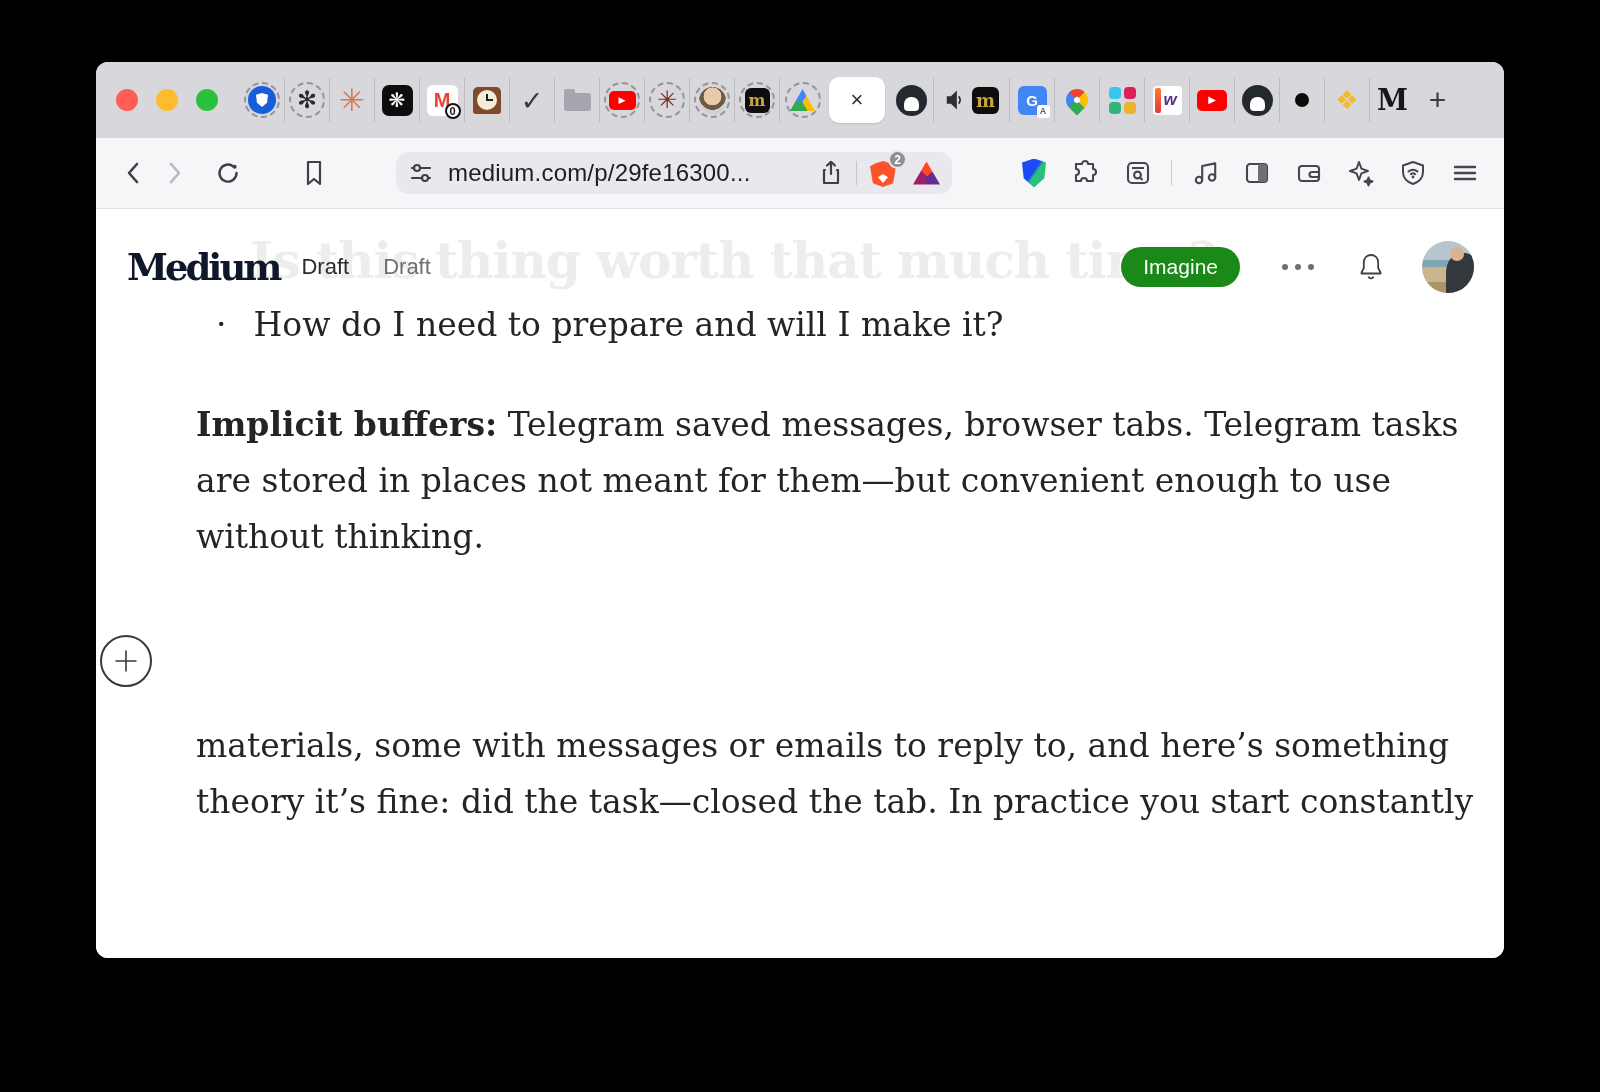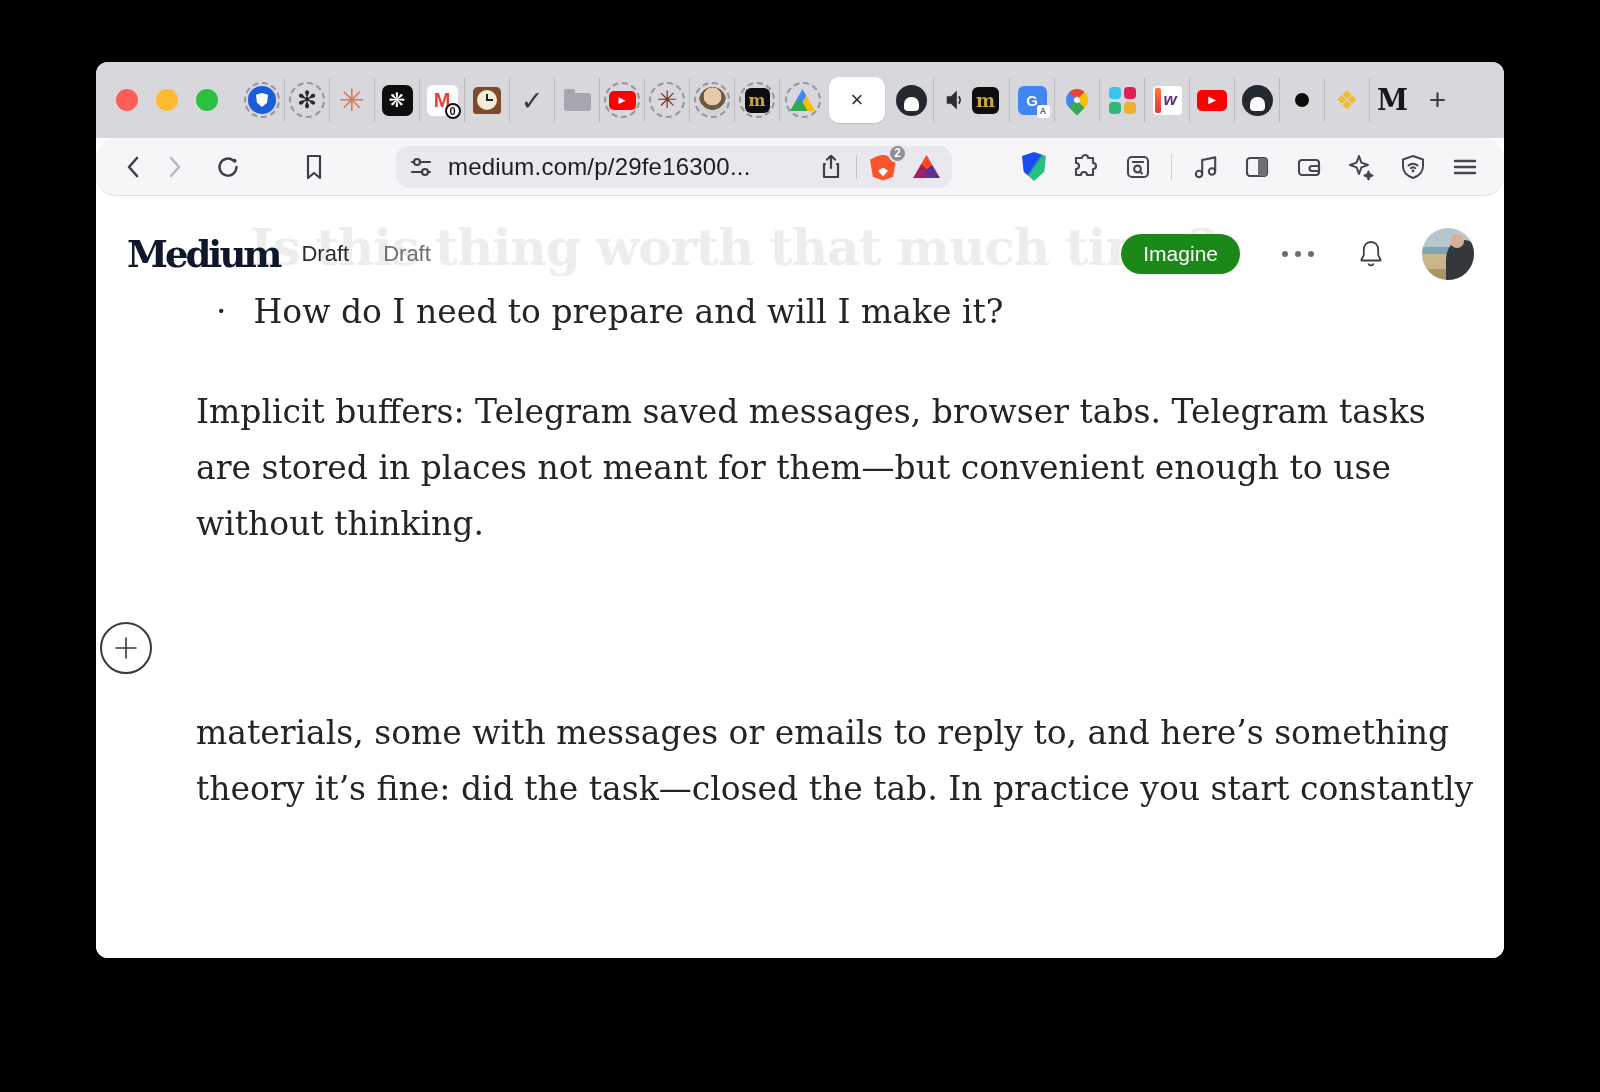--- a/index.html
+++ b/index.html
@@ -54,21 +54,21 @@
   .wsq { position:relative;width:29px;height:29px;border-radius:4px;background:#fff;display:flex;align-items:center;justify-content:center;
          color:#5b2d86;font-weight:bold;font-size:17px;font-style:italic;}
   .wsq::before{content:"";position:absolute;left:2px;top:2px;bottom:2px;width:6px;background:linear-gradient(#ff7a30,#e23744);border-radius:2px;}
   .dotfav { width:14px;height:14px;border-radius:50%;background:#0b0b0b;}
   .binance { color:#f3ba2f;font-size:26px;}
   .mlogo { font-family:"DejaVu Serif",serif;font-weight:bold;font-size:28px;color:#17171b;transform:scaleY(1.05);}
   .plus-tab { font-size:30px;color:#3c3c41;font-weight:300;}
   .spk { margin-right:6px; display:flex; }
 
   
-  .toolbar { height:58px; background:#f6f5f8; display:flex; align-items:center; padding:0 18px; border-bottom:1px solid #e0dfe4;border-radius:20px; }
+  .toolbar { height:71px; background:#f6f5f8; display:flex; align-items:center; padding:0 18px; border-bottom:1px solid #e0dfe4; }
   .navbtn { width:40px;height:40px;display:flex;align-items:center;justify-content:center;flex:none;}
   .urlpill { width:556px;height:42px;margin-left:62px;background:#e9e8ee;border-radius:13px;display:flex;align-items:center;
              padding:0 12px;flex:none;}
   .urltext { font-size:24px;color:#202024;margin-left:14px;letter-spacing:.2px;flex:1;white-space:nowrap;overflow:hidden;}
   .pilldiv { width:1px;height:24px;background:#c5c4cb;margin:0 12px;}
   .lionwrap { position:relative;width:30px;height:30px;flex:none;}
   .lion { position:absolute;left:1px;top:3px;width:26px;height:26px;background:#fb542b;
           clip-path:polygon(50% 0,78% 9%,100% 20%,89% 86%,50% 100%,11% 86%,0 20%,22% 9%);}
   .lion::after{content:"";position:absolute;left:8px;top:13px;width:10px;height:9px;background:#fff;
           clip-path:polygon(50% 0,100% 35%,50% 100%,0 35%);}
@@ -101,21 +101,21 @@
             background:#33383c; }
   .avatar::before { content:""; position:absolute; right:10px; top:6px; width:14px; height:14px; border-radius:50%;
             background:#d9b294; z-index:1; }
 
   .serif { font-family:"DejaVu Serif",serif; color:#242424; font-size:33px; }
   .tline { white-space:pre; line-height:56px; }
   .bullet-row { position:absolute; top:96px; left:120px; display:flex; align-items:baseline; z-index:0;}
   .bullet-dot { font-size:33px; margin-right:27px; }
   .p1 { position:absolute; top:188px; left:100px; z-index:0;}
   .p2 { position:absolute; top:509px; left:100px; z-index:0;}
-  .boldlead { font-weight:normal; }
+  .boldlead { font-weight:bold; }
   .plusbtn { position:absolute; top:426px; left:4px; width:52px; height:52px; border-radius:50%;
              border:2px solid #3a3a38; background:#fff; display:flex; align-items:center; justify-content:center; }
   svg.ic { display:block; }
 </style>
 </head>
 <body>
 
 <div class="window">
 
   <div class="tabstrip">

